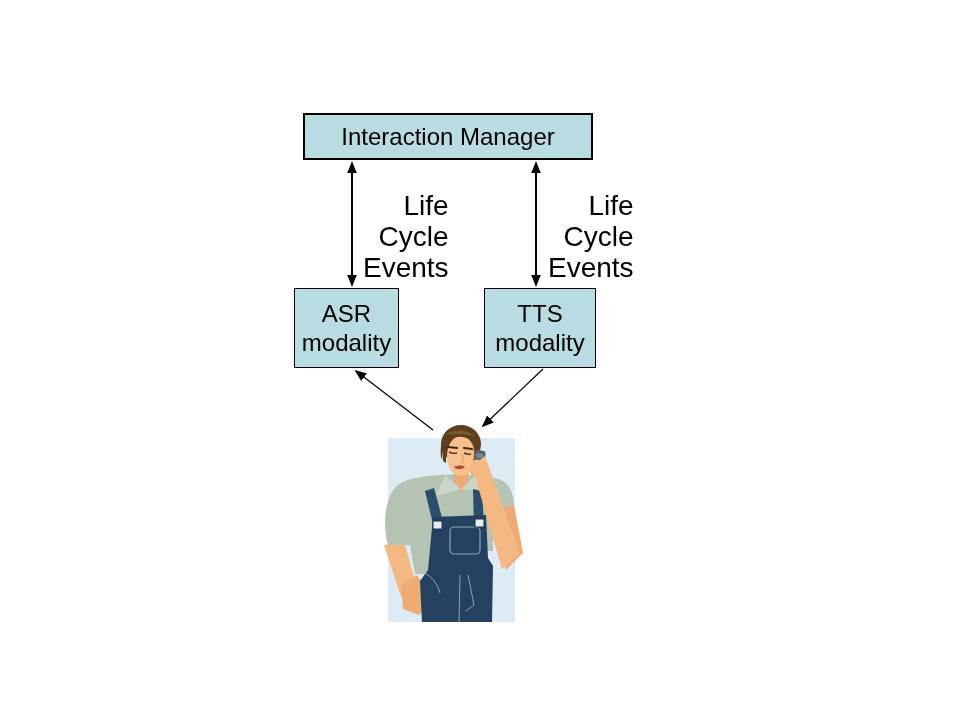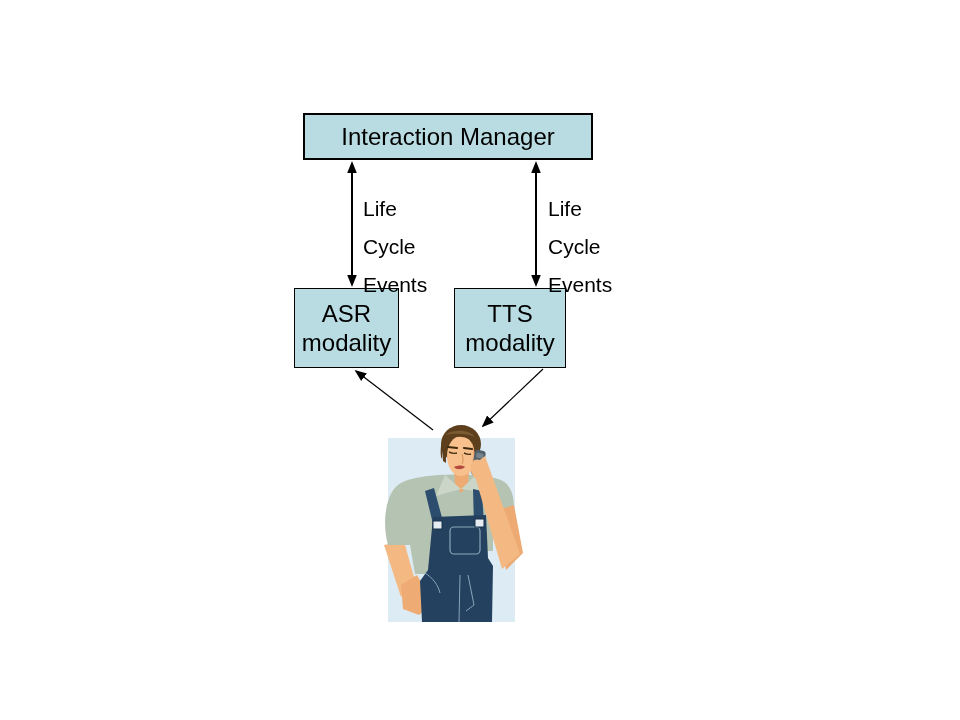--- a/index.html
+++ b/index.html
@@ -24,26 +24,27 @@
     justify-content: center;
   }
   .node .node-label {
     white-space: pre-line;
     text-align: center;
     font-size: 24px;
     line-height: 29px;
   }
   #manager-box { left: 303px; top: 113px; width: 290px; height: 47px; justify-content: center; }
   #asr-box     { left: 294px; top: 288px; width: 105px; height: 80px; border-width: 1.5px; }
-  #tts-box     { left: 454px; top: 288px; width: 112px; height: 80px; border-width: 1.5px; }
+  #tts-box     { left: 484px; top: 288px; width: 112px; height: 80px; border-width: 1.5px; }
   .lc-label {
     position: absolute;
     white-space: pre-line;
-    font-size: 21px;
-    line-height: 38px;
+    font-size: 28px;
+    line-height: 31px;
+    text-align: right;
   }
   #lc-left  { left: 363px; top: 190px; }
   #lc-right { left: 548px; top: 190px; }
   .person-svg { left: 375px; top: 423px; }
 </style>
 </head>
 <body>
 
 <div class="stage">
 

